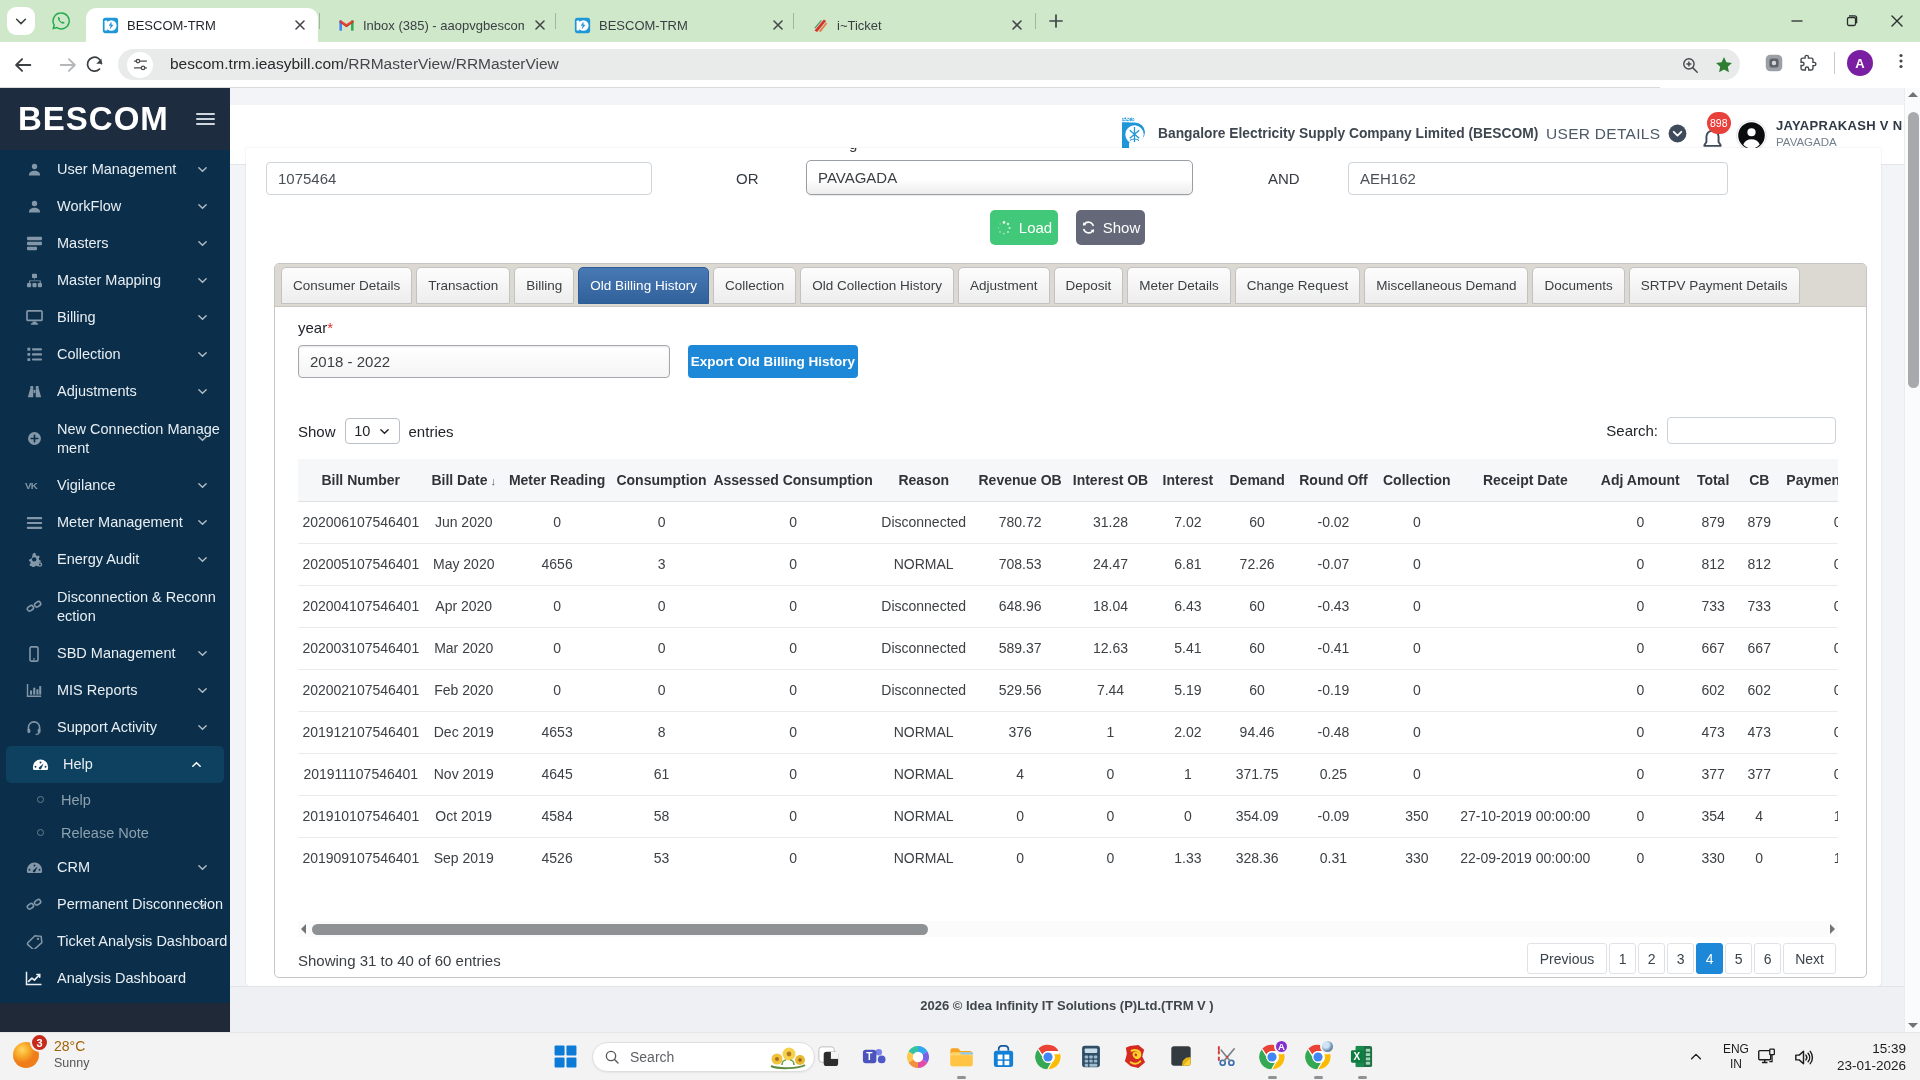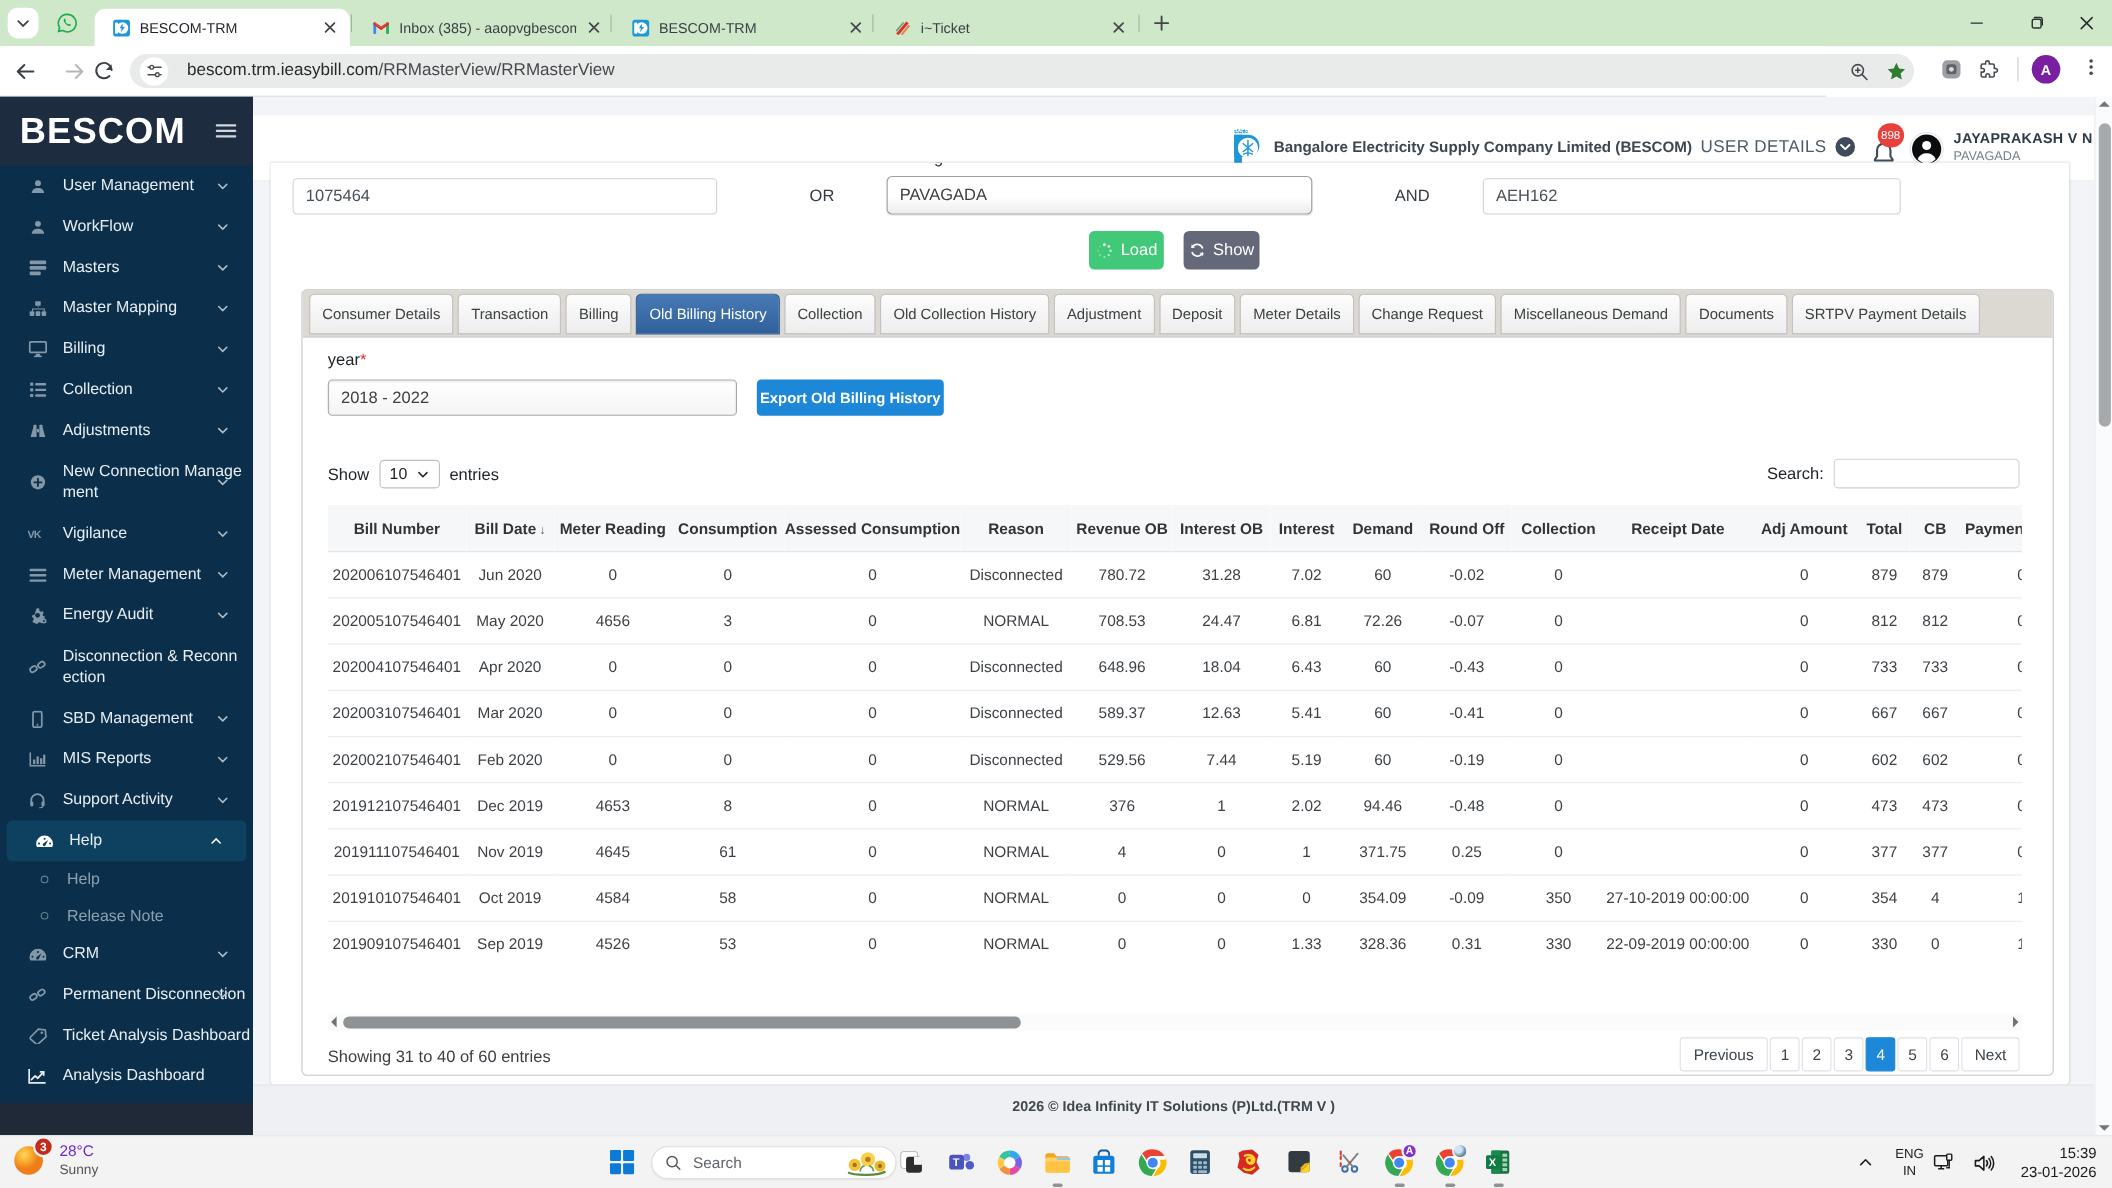--- a/index.html
+++ b/index.html
@@ -128,21 +128,21 @@
   .varr { position:absolute; left:3px; width:0; height:0; border:5px solid transparent; }
   #varr-u { top:4px; border-bottom-color:#707477; border-top:none; }
   #varr-d { bottom:4px; border-top-color:#707477; border-bottom:none; }
 
   
   #taskbar { position:absolute; left:0; top:1032px; width:1920px; height:48px; background:#f3f3f3; border-top:1px solid #e6e6e6; }
   #weather { position:absolute; left:10px; top:4px; display:flex; align-items:center; }
   #wsun { position:relative; width:34px; height:34px; }
   #wbadge { position:absolute; left:20px; top:-4px; width:19px; height:19px; border-radius:50%; background:#c42b1c; color:#fff; font-size:11px; font-weight:bold; display:flex; align-items:center; justify-content:center; border:2px solid #f3f3f3; }
   #wtxt { margin-left:10px; }
-  #wtemp { font-size:14px; color:#6d28d9; }
+  #wtemp { font-size:14px; color:#a16207; }
   #wdesc { font-size:12.5px; color:#555; margin-top:2px; }
   .tbi { position:absolute; top:11px; width:26px; height:26px; }
   .tbi-under { position:absolute; top:43px; width:9px; height:3px; border-radius:2px; background:#8f9396; }
   #tb-search { position:absolute; left:592px; top:9px; width:223px; height:30px; background:#fff; border:1px solid #dedede; border-radius:16px; box-shadow:0 1px 2px rgba(0,0,0,.06); display:flex; align-items:center; }
   #tb-search .lbl { font-size:14px; color:#5f6368; margin-left:10px; }
   #tray { position:absolute; right:0; top:0; height:48px; display:flex; align-items:center; }
   #tray-chev { margin-right:20px; }
   #tray-lang { text-align:center; font-size:12px; color:#1b1b1b; line-height:15px; margin-right:7px; }
   #tray-net { margin-right:14px; }
   #tray-vol { margin-right:22px; }

